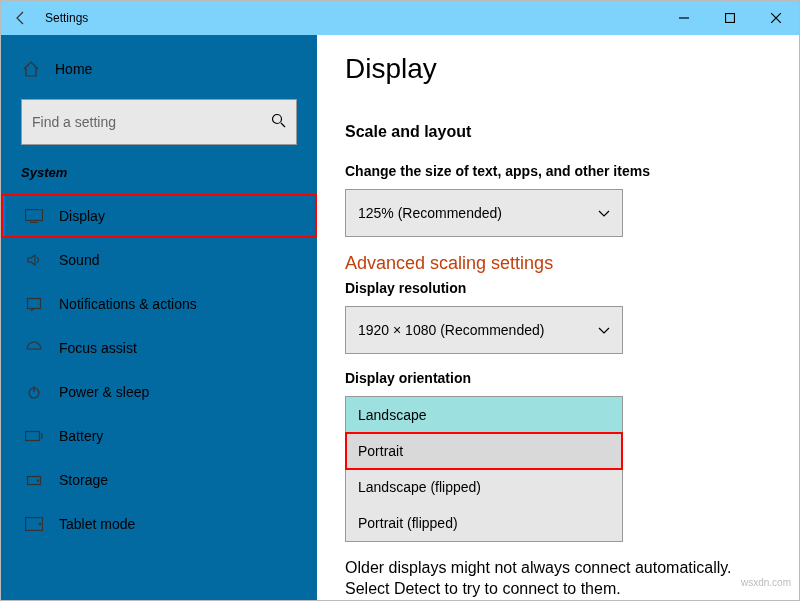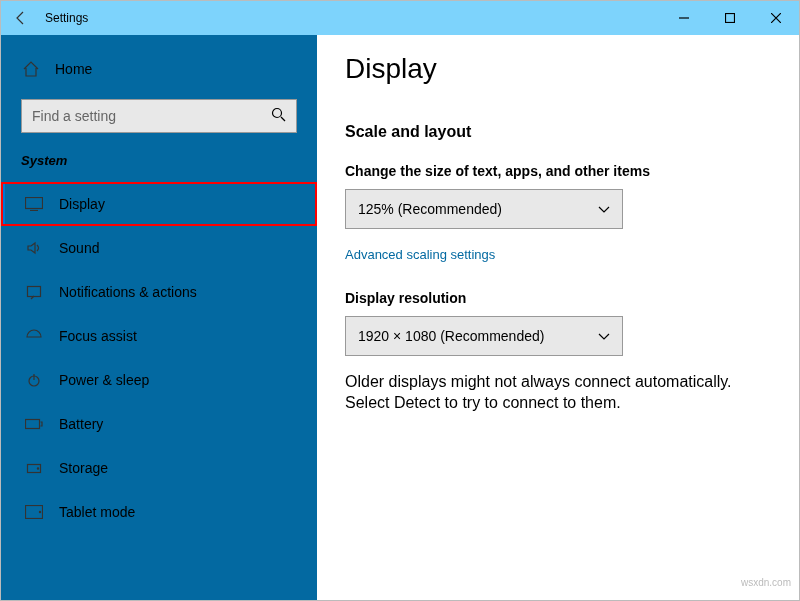--- a/index.html
+++ b/index.html
@@ -7,36 +7,36 @@
     .titlebar { height: 34px; display: flex; align-items: center; background: #7dd3fc; border-bottom: 0; }
     .titlebar .back { width: 40px; height: 34px; display: flex; align-items: center; justify-content: center; color: #333; }
     .titlebar .title { font-size: 12px; color: #000; margin-left: 4px; }
     .titlebar .spacer { flex: 1; }
     .winbtn { width: 46px; height: 34px; display: flex; align-items: center; justify-content: center; color: #000; }
     .winbtn svg { display: block; }
     .layout { display: flex; height: calc(601px - 34px); }
     .sidebar { width: 316px; background: #0369a1; padding-top: 24px; }
     .home { display: flex; align-items: center; padding: 0 20px 20px 20px; gap: 14px; font-size: 14px; }
     .home .icon { width: 20px; height: 20px; display: flex; align-items: center; justify-content: center; color: #333; }
-    .search { margin: 0 20px 20px 20px; border: 1px solid #999; background: #e8e8e8; height: 34px; display: flex; align-items: center; padding: 0 10px; }
+    .search { margin: 0 20px 20px 20px; border: 1px solid #999; background: #e8e8e8; height: 46px; display: flex; align-items: center; padding: 0 10px; }
     .search input { flex: 1; border: none; outline: none; background: transparent; font-size: 14px; color: #666; }
     .search input::placeholder { color: #666; }
     .system-label { padding: 0 20px 14px 20px; font-size: 13px; font-weight: 600; font-style: italic; }
     .navitem { display: flex; align-items: center; gap: 16px; padding: 13px 20px; font-size: 14px; color: #000; border-left: 4px solid transparent; }
     .navitem.active { border-left: 4px solid #0078d4; }
     .navitem .icon { width: 18px; height: 18px; display: flex; align-items: center; justify-content: center; color: #333; }
     .navgroup { margin-left: 0; }
     .highlight-red { outline: 2px solid red; outline-offset: -2px; }
     .main { flex: 1; padding: 18px 30px 0 28px; overflow: hidden; }
     .h1 { font-size: 28px; font-weight: 400; margin-bottom: 38px; letter-spacing: 0; }
     .h2 { font-size: 16px; font-weight: 600; margin-bottom: 22px; }
     .label { font-size: 14px; margin-bottom: 10px; font-weight: bold; }
-    .combo { width: 278px; height: 40px; border: 1px solid #999; background: #e8e8e8; display: flex; align-items: center; padding: 0 12px; font-size: 14px; margin-bottom: 16px; position: relative; }
+    .combo { width: 278px; height: 48px; border: 1px solid #999; background: #e8e8e8; display: flex; align-items: center; padding: 0 12px; font-size: 14px; margin-bottom: 16px; position: relative; }
     .combo .chev { position: absolute; right: 12px; }
-    .link { color: #0369a1; font-size: 13px; margin-bottom: 28px; display: inline-block; }
+    .link { color: #c2410c; font-size: 18px; margin-bottom: 6px; display: inline-block; }
     .dropdown { width: 278px; border: 1px solid #999; background: #e6e6e6; }
     .dropdown .opt { height: 36px; display: flex; align-items: center; padding: 0 12px; font-size: 14px; }
     .dropdown .opt.selected { background: #9de0e0; }
     .dropdown .opt.redbox { outline: 2px solid red; outline-offset: -1px; background: #d9d9d9; }
     .footnote { font-size: 16px; margin-top: 16px; line-height: 1.3; }
     .watermark { position: absolute; right: 8px; bottom: 12px; font-size: 10px; color: #bbb; }
     svg { stroke: currentColor; fill: none; stroke-width: 1.2; }
   </style>
 </head>
 <body>
@@ -175,18 +175,25 @@
     <a class="link">Advanced scaling settings</a>
 
     <div class="label">Display resolution</div>
     <div class="combo">
       <span>1920 × 1080 (Recommended)</span>
       <span class="chev"><svg width="12" height="8" viewBox="0 0 12 8">
             <path d="M1 1 L6 6 L11 1"></path>
           </svg></span>
     </div>
 
+    <div class="label">Display orientation</div>
+    <div class="dropdown">
+      <div class="opt selected">Landscape</div>
+      <div class="opt redbox">Portrait</div>
+      <div class="opt">Landscape (flipped)</div>
+      <div class="opt">Portrait (flipped)</div>
+    </div>
 
     <div class="footnote">Older displays might not always connect automatically. Select Detect to try to connect to them.</div>
   </div>
 </div>
 
 <div class="watermark">wsxdn.com</div>
 
 </body></html>

